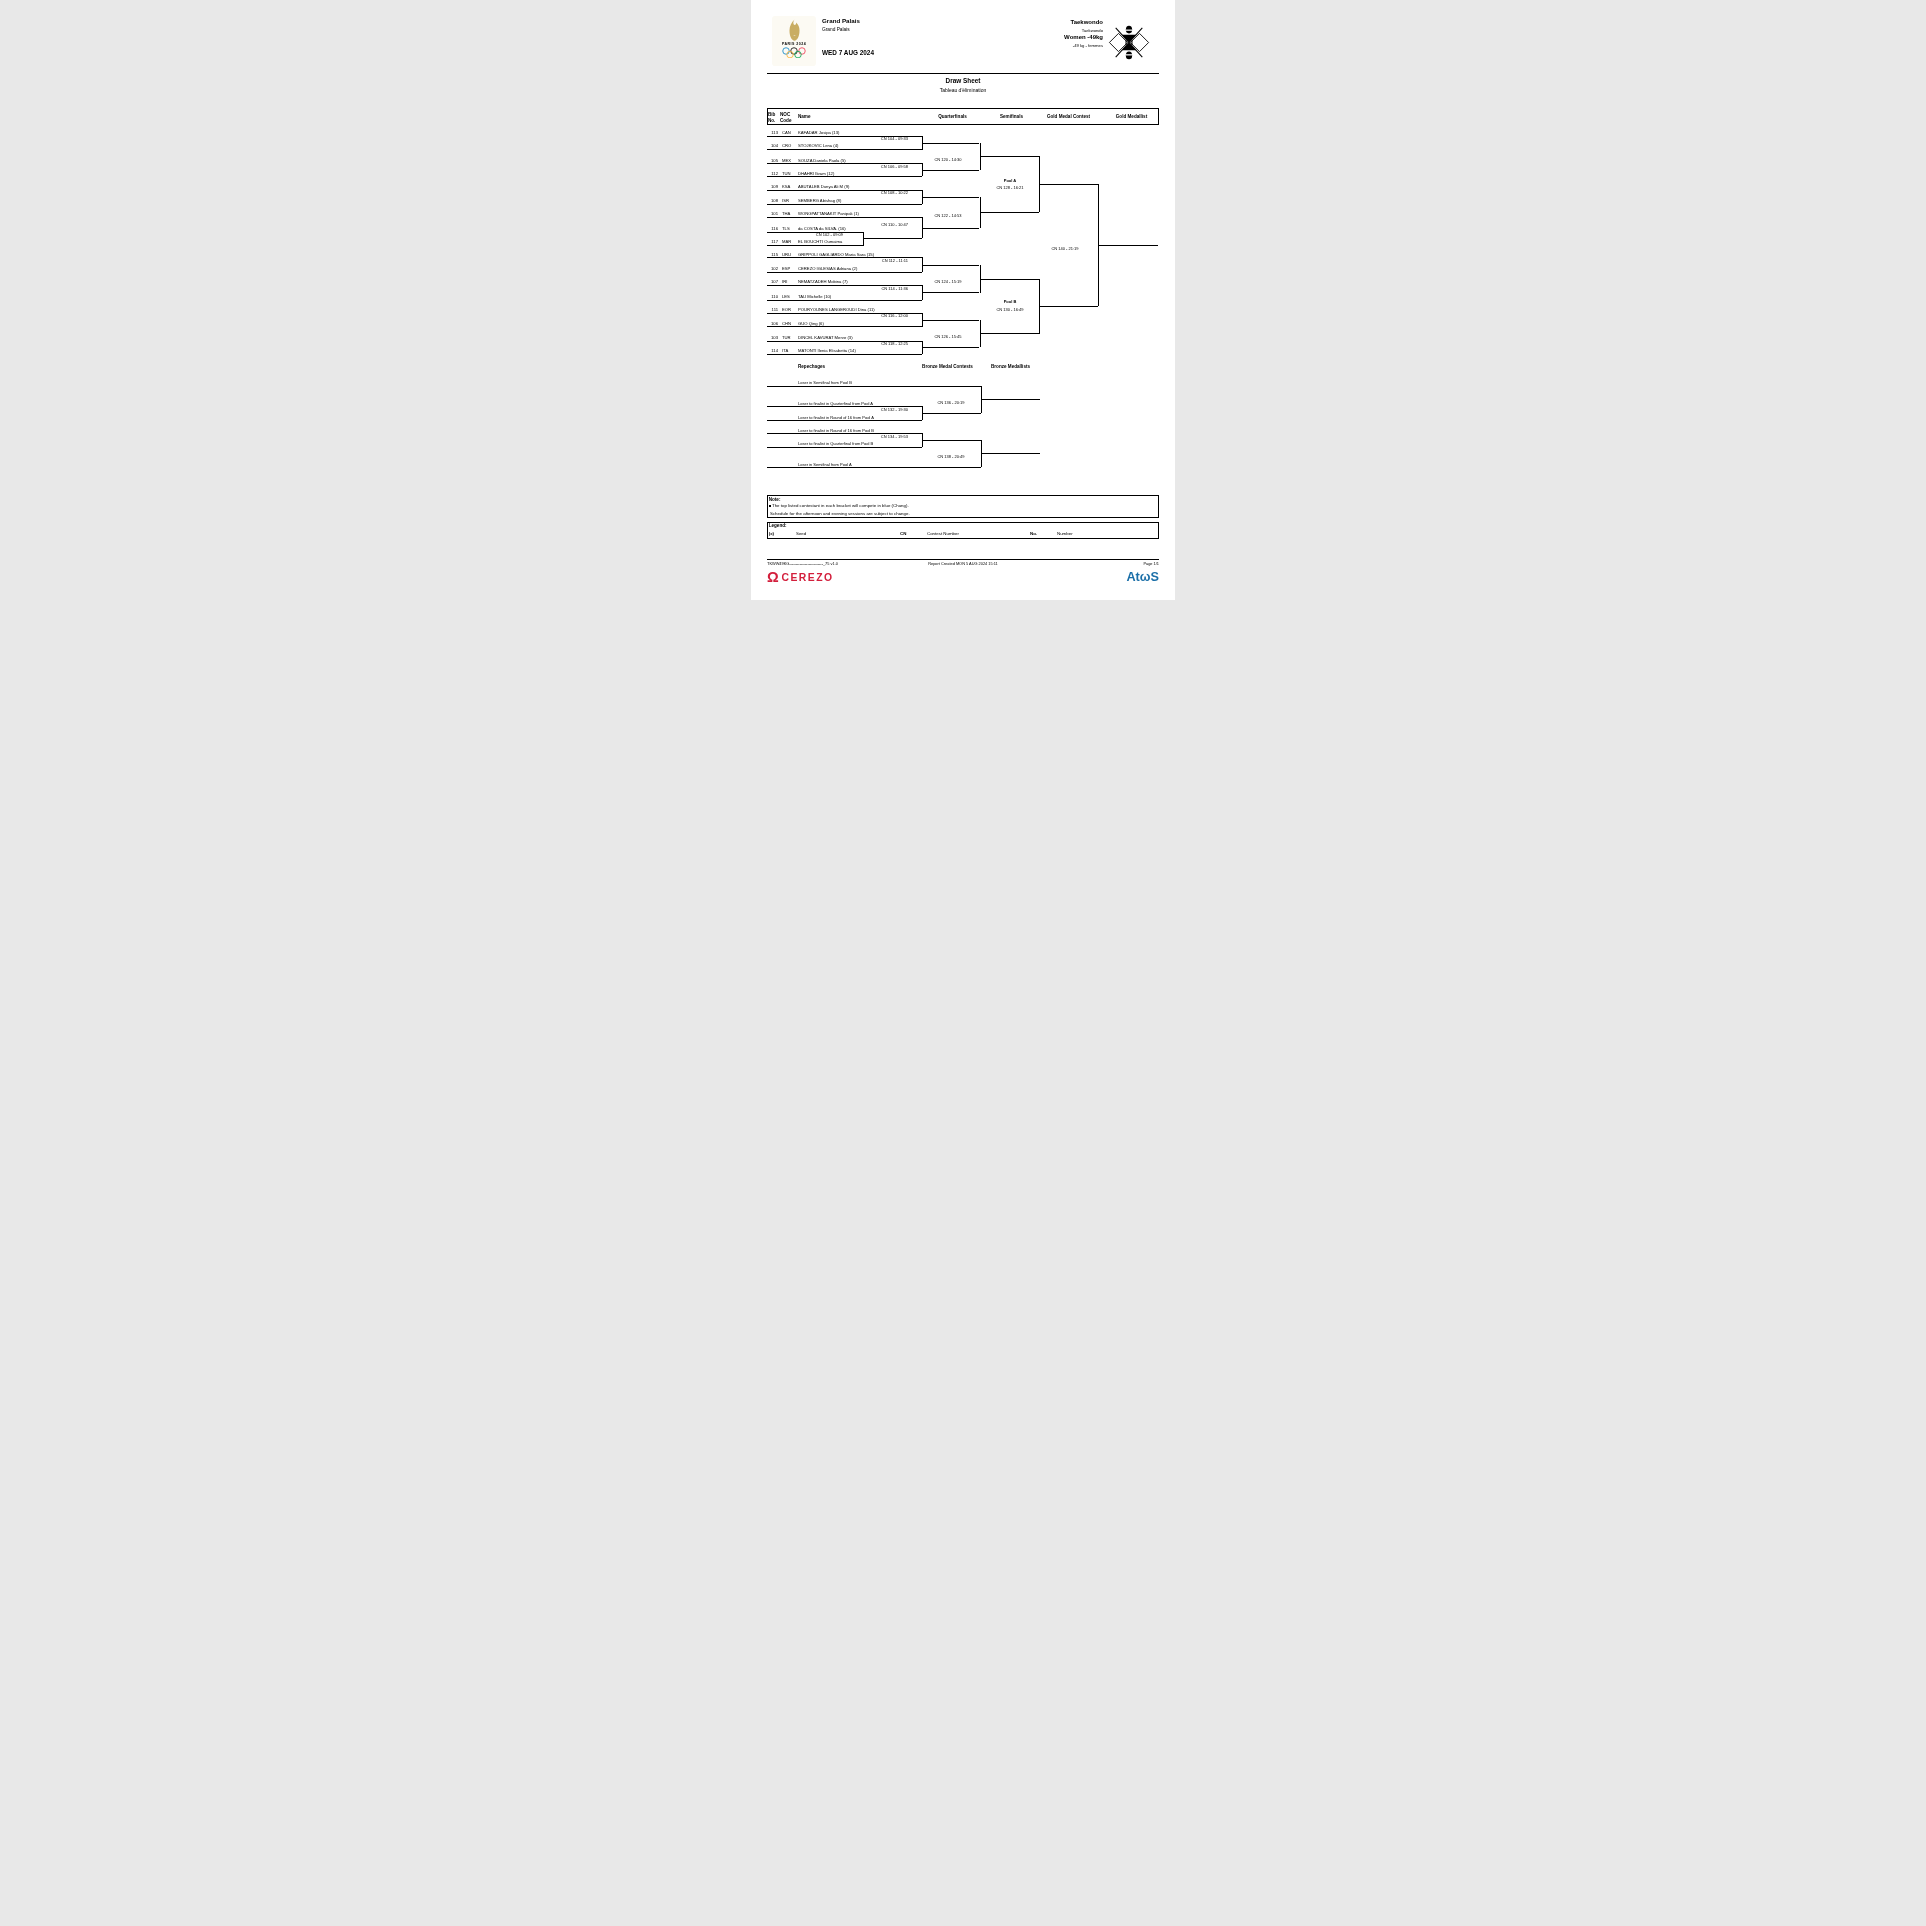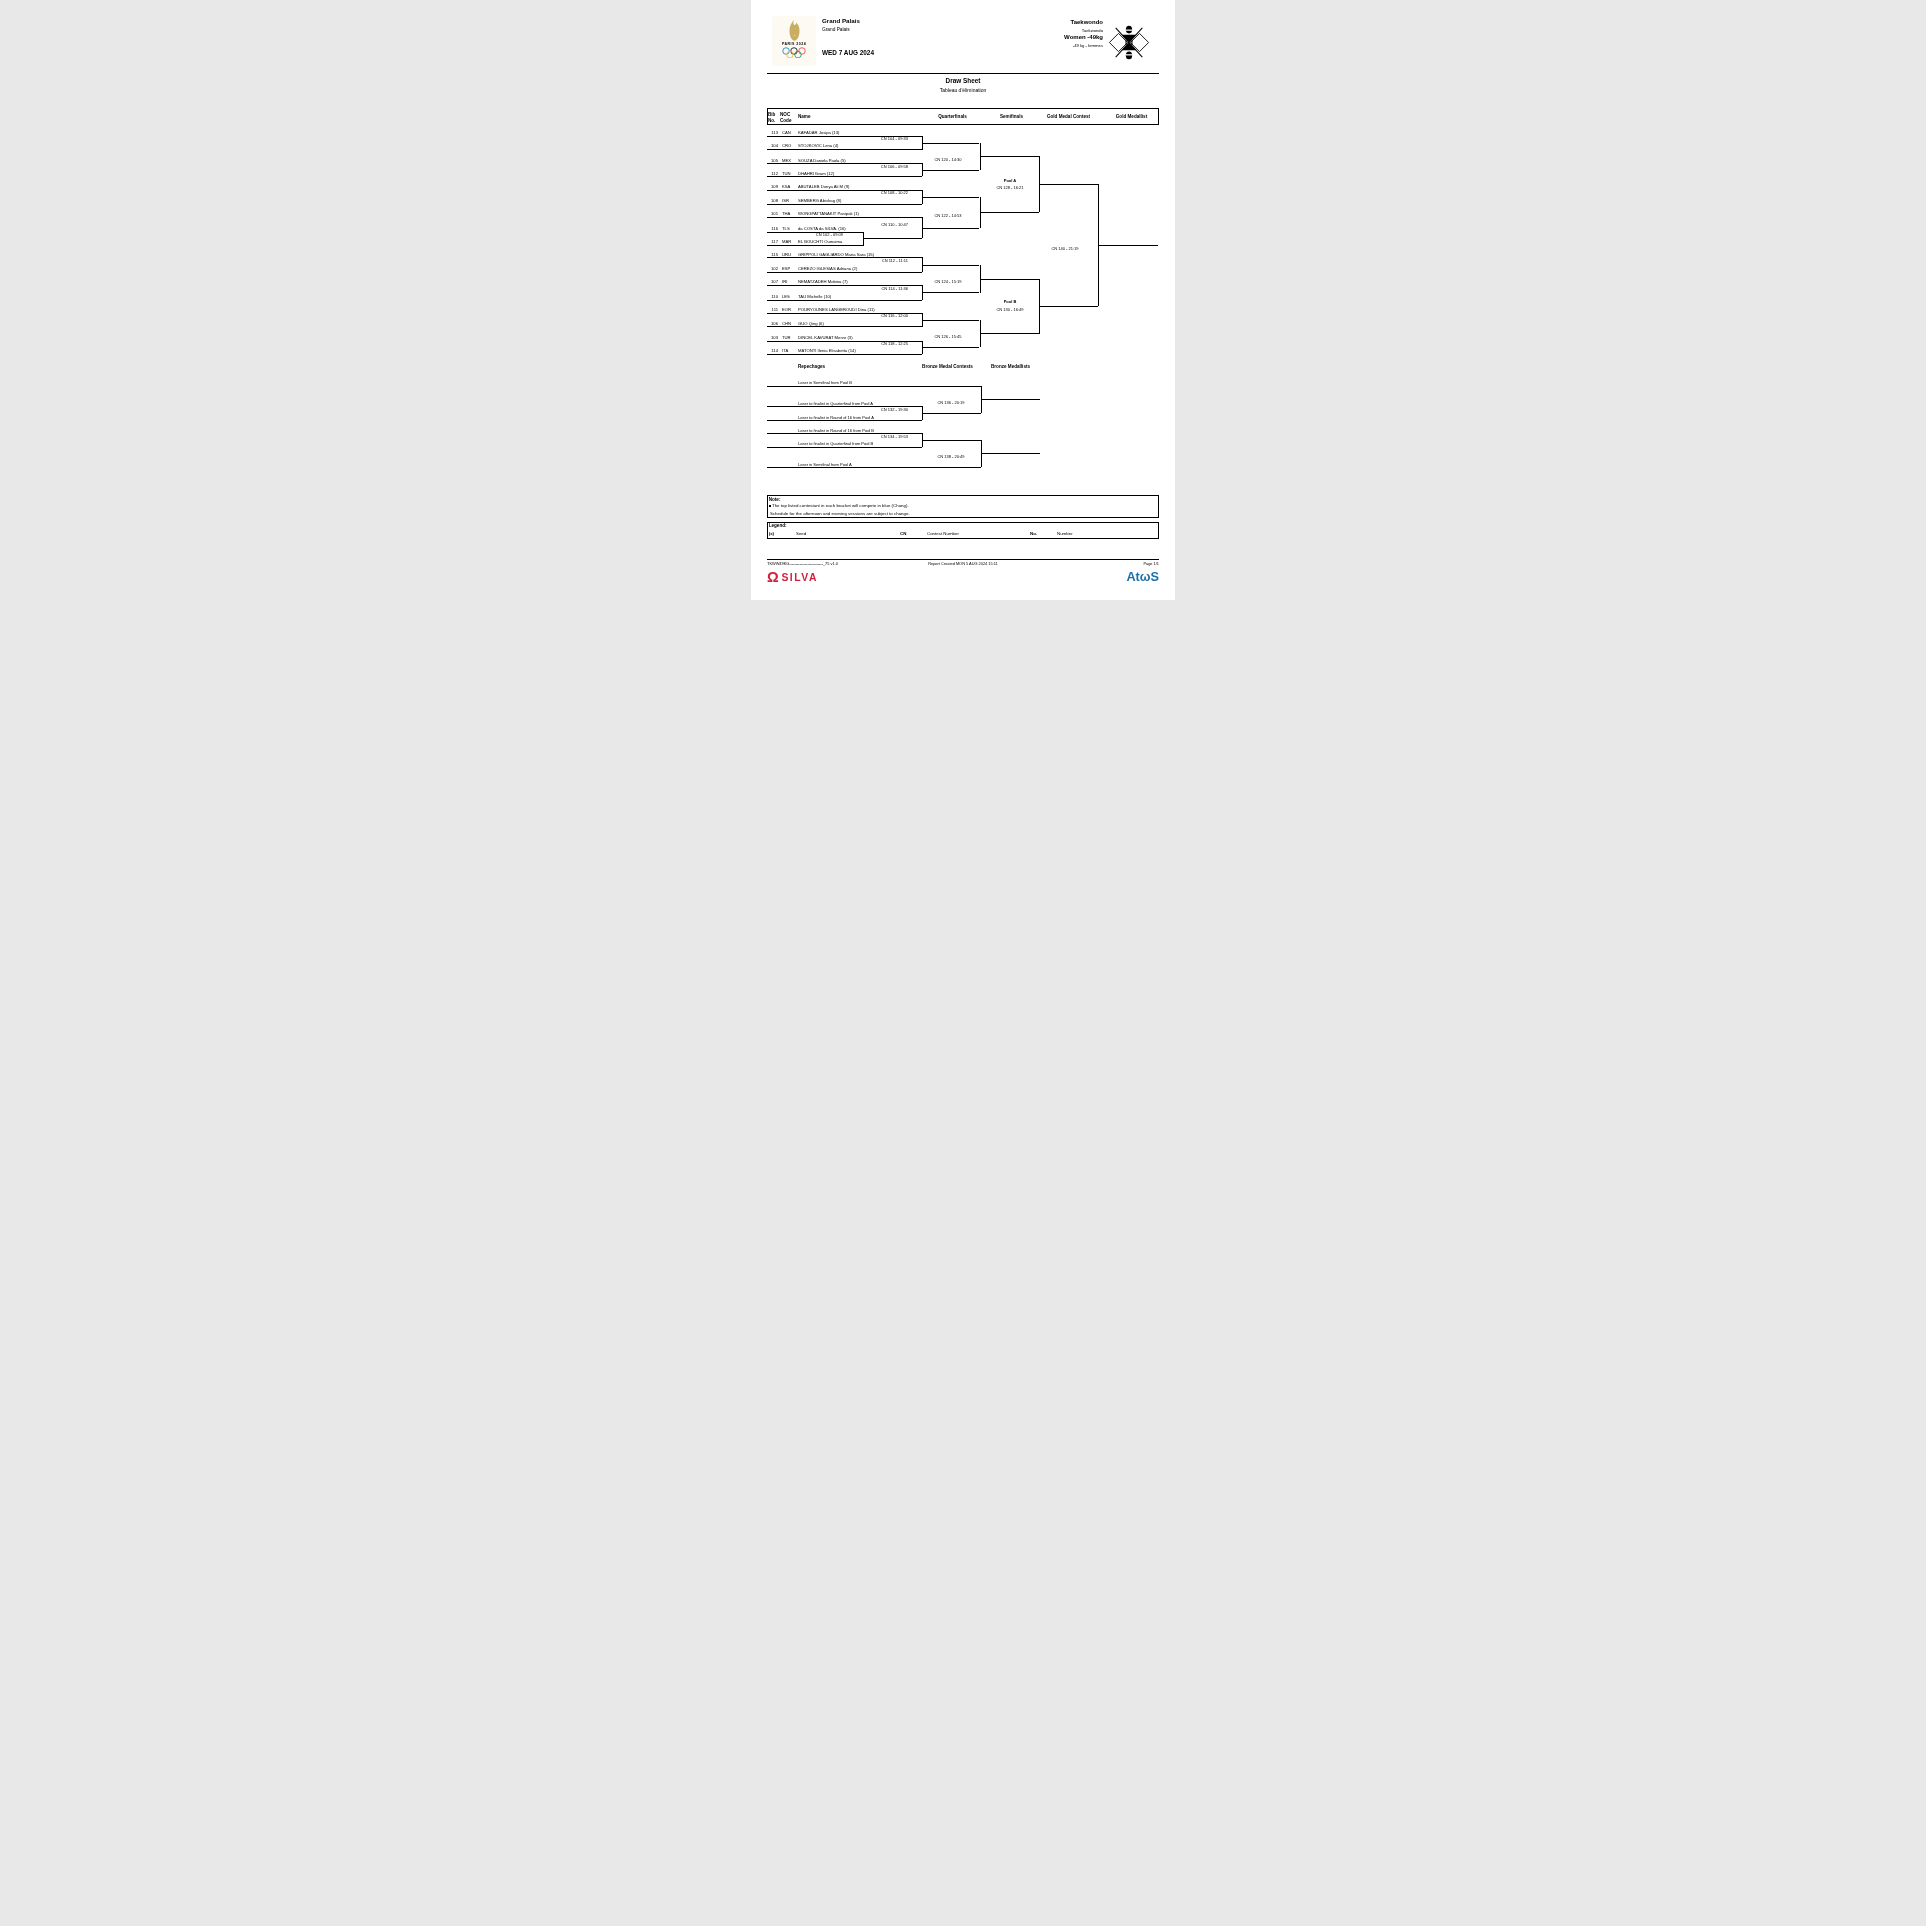--- a/index.html
+++ b/index.html
@@ -268,18 +268,18 @@
   <div class="notetxt hl" style="left:279px;top:531px;">No.</div>
   <div class="notetxt" style="left:306px;top:531px;">Number</div>
 
   <div class="h2" style="left:16px;top:559px;width:392px;height:1px;"></div>
   <div class="foot" style="left:16px;top:561px;">TKWW49KG--------------------------_75 v1.0</div>
   <div class="foot ctr" style="left:0;top:561px;width:424px;">Report Created MON 5 AUG 2024 15:11</div>
   <div class="foot" style="left:331px;top:561px;width:77px;text-align:right;">Page 1/1</div>
 
   <div class="omega">
     <span class="sym">Ω</span>
-    <span class="word">SILVA</span>
+    <span class="word">CEREZO</span>
   </div>
   <div class="atos">AtωS</div>
 
 </div>
 
 
 </body></html>

